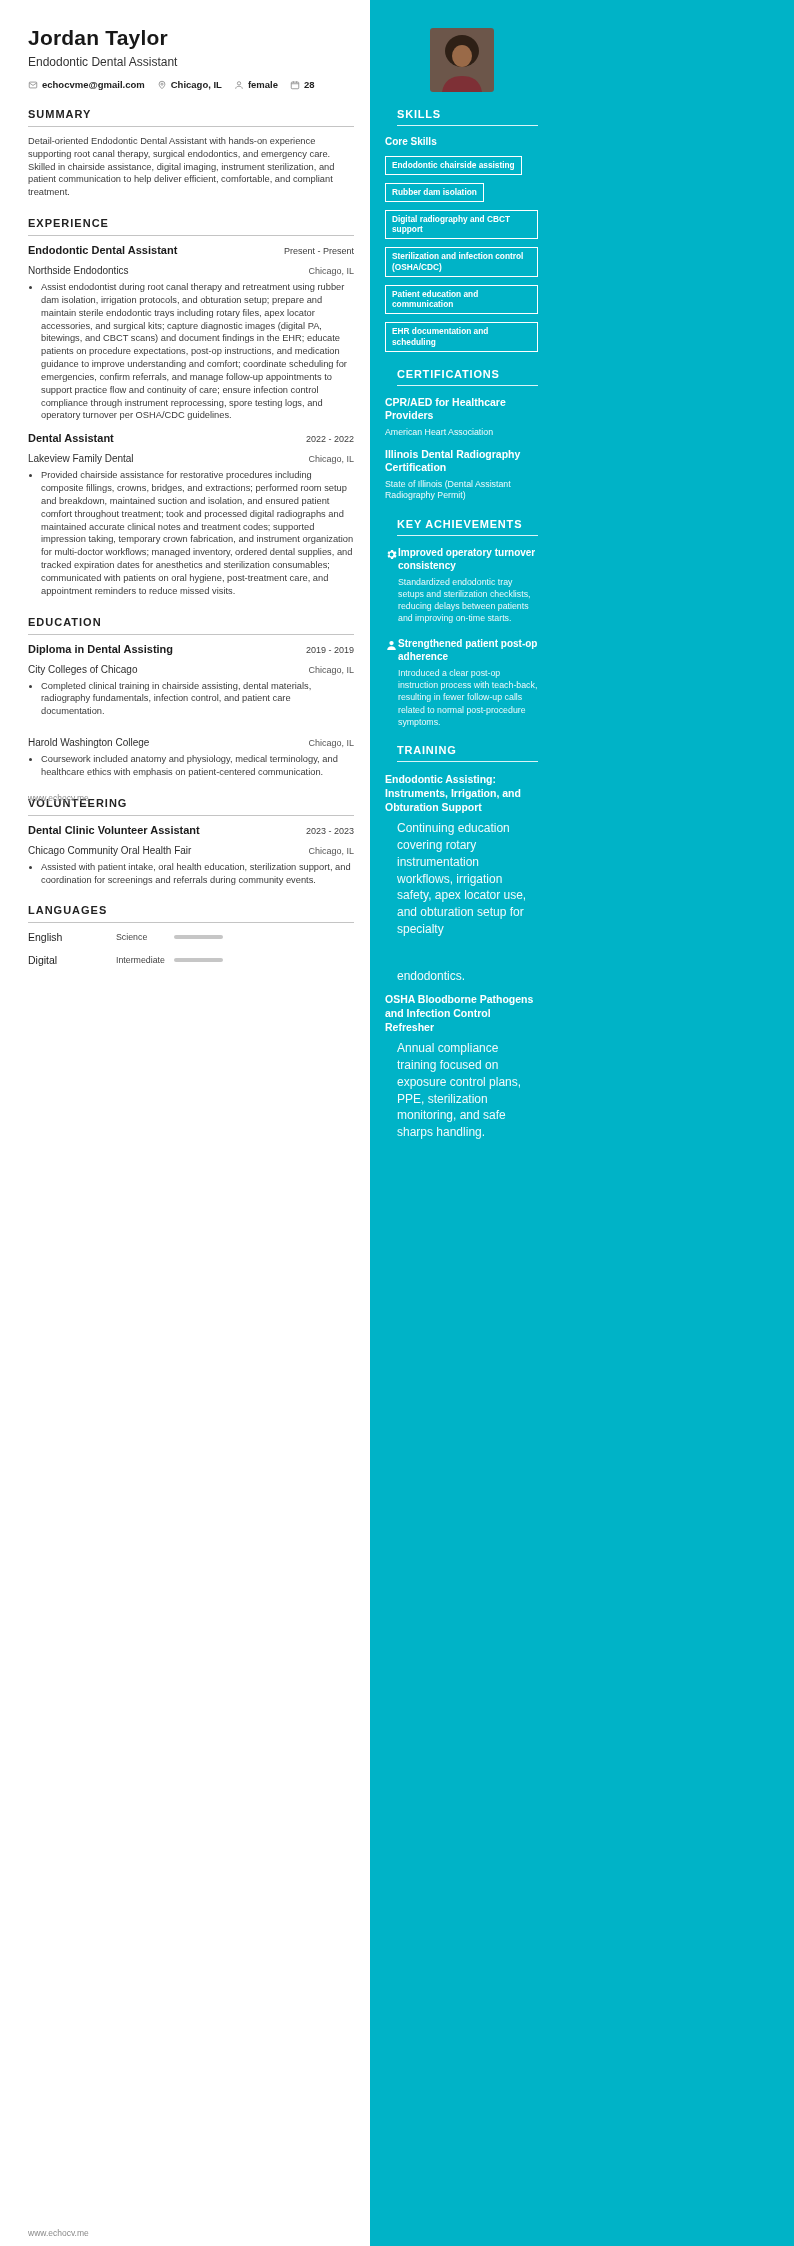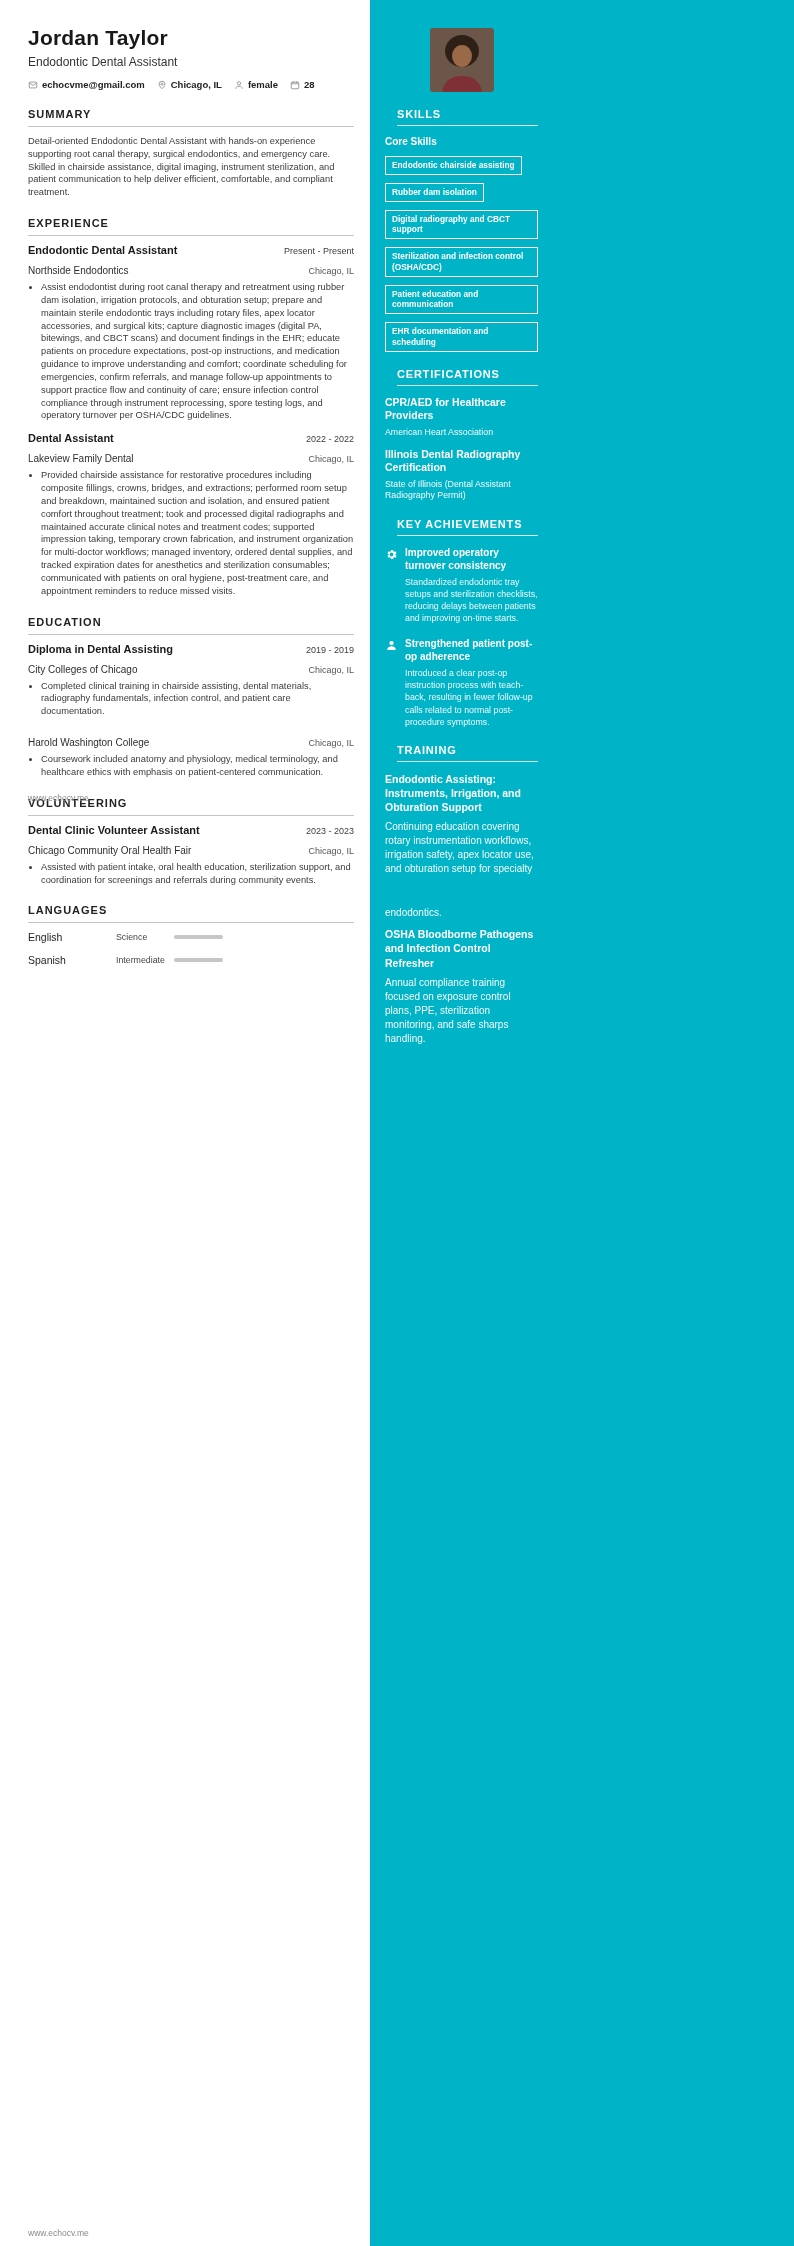--- a/index.html
+++ b/index.html
@@ -65,27 +65,27 @@
   }
   .skill-group { font-size: 10px; font-weight: 600; margin: 2px 0 9px 0; }
   .chip {
     width: fit-content; max-width: 100%;
     border: 1px solid #ffffff; padding: 3px 6px; margin-bottom: 8px;
     font-size: 8.3px; font-weight: 600; line-height: 1.3; color: #fff;
   }
   .cert-title { font-size: 10.5px; font-weight: 700; line-height: 1.3; margin: 9px 0 4px 0; }
   .cert-issuer { font-size: 8.8px; line-height: 1.3; color: rgba(255,255,255,0.95); margin-bottom: 4px; }
 
-  .ach { display: flex; gap: 7px; margin-bottom: 13px; }
+  .ach { display: flex; margin-bottom: 13px; }
   .ach-icon { flex: 0 0 13px; padding-top: 1px; }
   .ach-title { font-size: 10px; font-weight: 600; line-height: 1.3; margin-bottom: 4px; }
   .ach-desc { font-size: 8.8px; line-height: 1.38; color: rgba(255,255,255,0.93); }
 
   .train-title { font-size: 10.5px; font-weight: 700; line-height: 1.35; margin: 7px 0 6px 0; }
-  .train-desc { font-size: 10px; line-height: 1.4; color: rgba(255,255,255,0.95); }
+  .train-desc { font-size: 12px; line-height: 1.4; color: rgba(255,255,255,0.95); margin-left: 12px; }
   .page-break-gap { height: 30px; }
 </style>
 </head>
 <body>
 
 <div class="canvas">
   <div class="sidebar-bg"></div>
 
   <div class="left-col">
 
@@ -215,21 +215,21 @@
     </section>
 
     <section class="section">
       <div class="sec-h">LANGUAGES</div>
       <div class="lang-row">
         <span class="lang-name">English</span>
         <span class="lang-level">Science</span>
         <span class="lang-bar"><span class="lang-fill" style="width: 100%;"></span></span>
       </div>
       <div class="lang-row">
-        <span class="lang-name">Spanish</span>
+        <span class="lang-name">Digital</span>
         <span class="lang-level">Intermediate</span>
         <span class="lang-bar"><span class="lang-fill" style="width: 66%;"></span></span>
       </div>
     </section>
   </div>
 
   <aside class="sidebar">
 
     <svg class="photo" viewBox="0 0 64 64" width="64" height="64" role="img">
       <rect width="64" height="64" fill="#6c564a"></rect>

